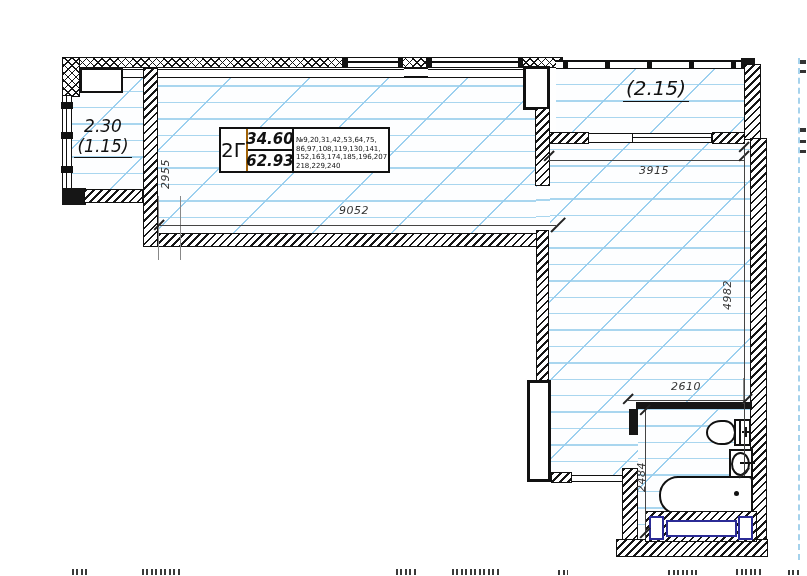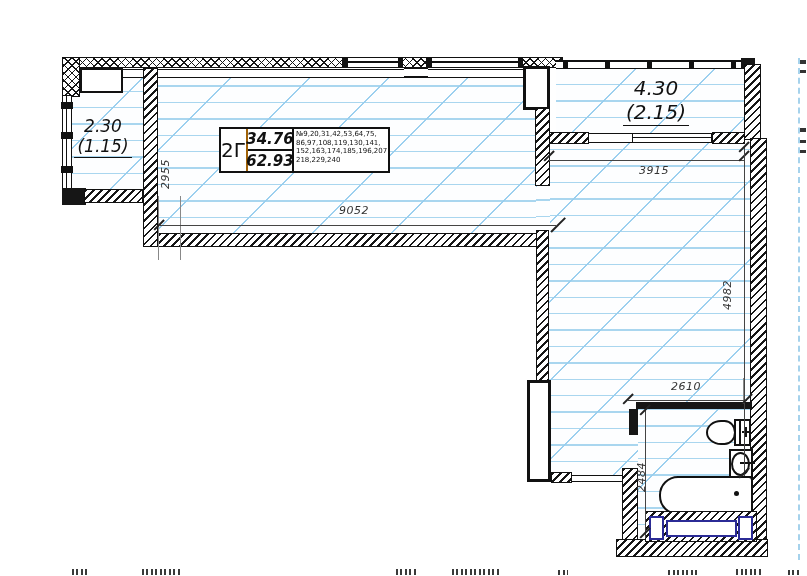--- a/index.html
+++ b/index.html
@@ -35,21 +35,21 @@
   .fix{background:#fff;border:2.2px solid #111;}
   .blue{background:#fff;border:2.4px solid #2b2b96;}
   .frag{background:repeating-linear-gradient(90deg,#3a3a3a 0 2px,transparent 2px 4.5px);}
   #titlebox{display:flex;border:2px solid #111;background:#fff;}
   #titlebox .c1{width:37px;border-right:2px solid #a16207;display:flex;align-items:center;justify-content:center;
         font-size:20px;color:#111;position:relative;}
   #titlebox .c2{width:46px;border-right:2px solid #111;display:flex;flex-direction:column;position:relative;}
   #titlebox .c2 div{flex:1;display:flex;align-items:center;justify-content:center;
         font:italic bold 15px "DejaVu Sans",sans-serif;color:#111;position:relative;}
   #titlebox .c2 div:first-child{border-bottom:2px solid #111;}
-  #titlebox .c3{flex:1;padding:1px 2px;font:7px/8.5px "DejaVu Sans",sans-serif;color:#111;position:relative;}
+  #titlebox .c3{flex:1;padding:7px 2px;font:7px/8.5px "DejaVu Sans",sans-serif;color:#111;position:relative;}
   #titlebox .c3 div{position:static;}
 </style>
 </head>
 <body>
 
 <div id="plan">
 
   <div class="floor" style="left:72px;top:68px;width:71px;height:121px;"></div>
   <div class="floor" style="left:158px;top:70px;width:379px;height:163px;"></div>
   <div class="floor" style="left:556px;top:68px;width:188px;height:65px;"></div>
@@ -150,28 +150,27 @@
   <div class="dline" style="left:645px;top:410px;width:1px;height:128px;"></div>
   <div class="tick" style="left:638px;top:409px;"></div>
   <div class="tick" style="left:638px;top:532px;"></div>
   <div class="vdim" style="left:635px;top:444px;width:16px;height:48px;">2484</div>
 
   <div class="arealbl" style="left:70px;top:116px;width:66px;">
     <div style="position:static;">2.30</div>
     <div style="position:static;"><span class="u" style="position:static;font-style:italic;">(1.15)</span></div>
   </div>
   <div class="arealbl" style="left:606px;top:76px;width:100px;font-size:20px;">
-    <div style="position:static;">4.30</div>
     <div style="position:static;font-style:italic;"><span class="u" style="position:static;">(2.15)</span></div>
   </div>
 
   <div id="titlebox" style="left:219px;top:127px;width:171px;height:46px;">
     <div class="c1">2Г</div>
     <div class="c2">
-      <div>34.76</div>
+      <div>34.60</div>
       <div>62.93</div>
     </div>
     <div class="c3">
       <div>№9,20,31,42,53,64,75,</div>
       <div>86,97,108,119,130,141,</div>
       <div>152,163,174,185,196,207</div>
       <div>218,229,240</div>
     </div>
   </div>
 

